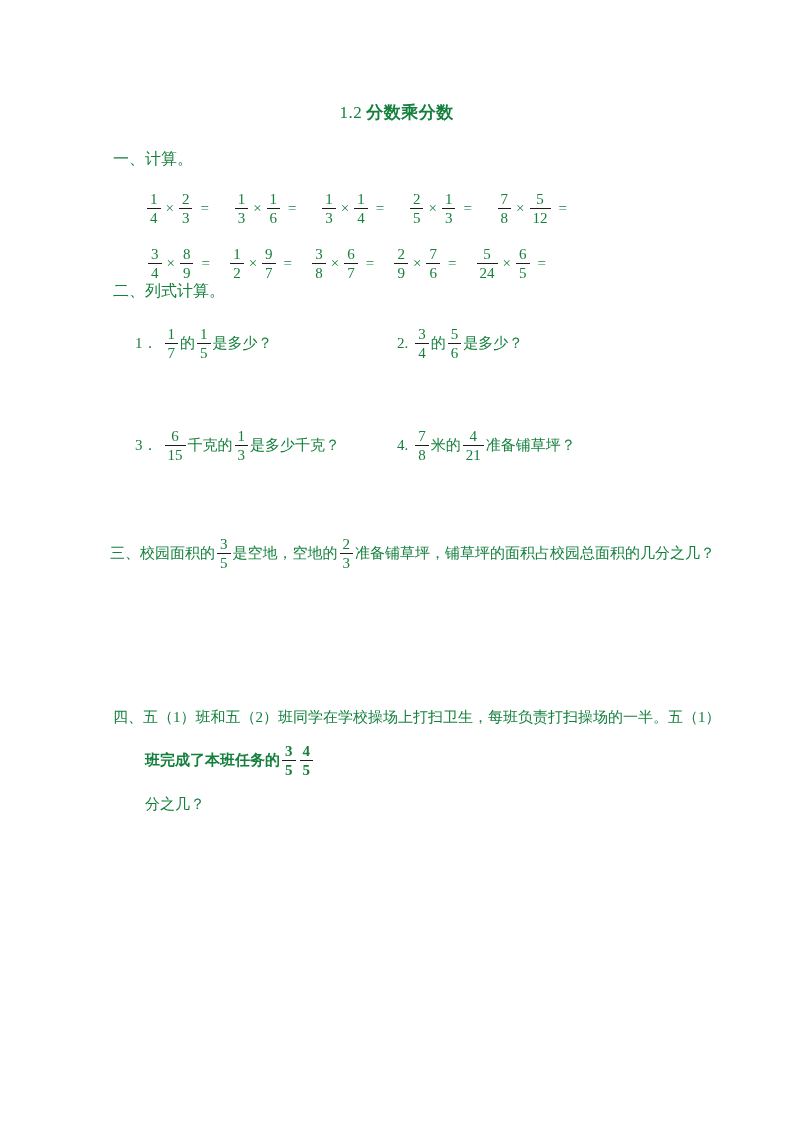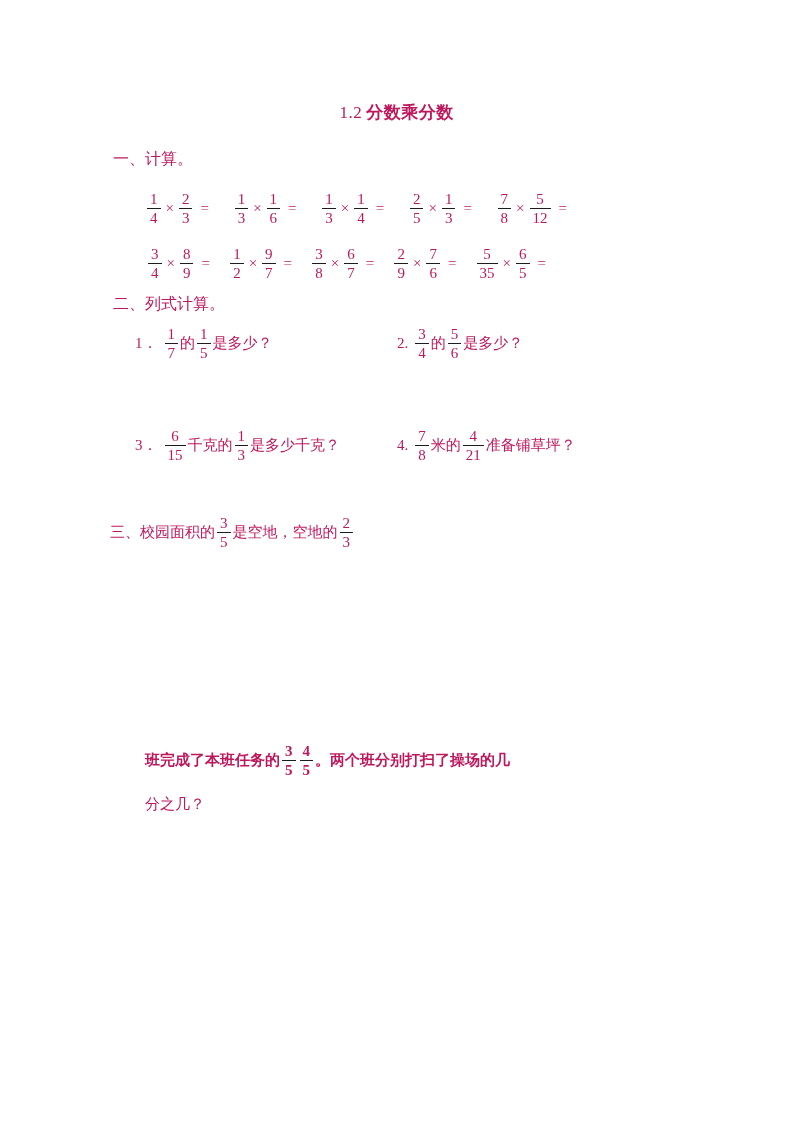--- a/index.html
+++ b/index.html
@@ -3,21 +3,21 @@
 <meta charset="utf-8">
 <style>
   html, body { margin: 0; padding: 0; background: #ffffff; }
   .page {
     position: relative;
     width: 793px;
     height: 1122px;
     margin: 0 auto;
     background: #ffffff;
     font-family: "Liberation Serif", serif;
-    color: #be185d;
+    color: #15803d;
     font-size: 15px;
     overflow: hidden;
   }
   
   .doc-title {
     position: absolute;
     top: 101px;
     left: 0;
     width: 100%;
     text-align: center;
@@ -28,21 +28,21 @@
   .doc-title .t-name  { font-weight: bold; }
 
   
   .sec-heading {
     position: absolute;
     left: 113px;
     font-size: 16px;
     white-space: nowrap;
   }
   #s1-heading { top: 149px; }
-  #s2-heading { top: 294px; }
+  #s2-heading { top: 281px; }
 
   
   .frac {
     display: inline-flex;
     flex-direction: column;
     align-items: center;
     line-height: 1.2;
     font-size: 15px;
     vertical-align: middle;
     margin: 0 2px;
@@ -77,21 +77,21 @@
   .wp-num { margin-right: 5px; }
 
   
   .seg-line {
     position: absolute;
     display: flex;
     align-items: center;
     white-space: nowrap;
     font-size: 15px;
   }
-  #s3-line  { left: 110px; top: 514px; }
+  #s3-line  { left: 110px; top: 535px; }
   #s4-line1 { left: 113px; top: 708px; }
   #s4-line2 { left: 145px; top: 742px; font-weight: bold; }
   #s4-line3 { left: 145px; top: 795px; justify-content: center; }
 </style>
 </head>
 <body>
 
 <div class="page">
 
   <div class="doc-title">
@@ -207,21 +207,21 @@
         <span class="op">×</span>
         <span class="frac">
           <span class="num">7</span>
           <span class="den">6</span>
         </span>
         <span class="eq">=</span>
       </span>
       <span class="expr">
         <span class="frac">
           <span class="num">5</span>
-          <span class="den">35</span>
+          <span class="den">24</span>
         </span>
         <span class="op">×</span>
         <span class="frac">
           <span class="num">6</span>
           <span class="den">5</span>
         </span>
         <span class="eq">=</span>
       </span>
     </div>
 
@@ -288,31 +288,34 @@
       <span class="txt">三、校园面积的</span>
       <span class="frac">
         <span class="num">3</span>
         <span class="den">5</span>
       </span>
       <span class="txt">是空地，空地的</span>
       <span class="frac">
         <span class="num">2</span>
         <span class="den">3</span>
       </span>
-    </div>
-
+      <span class="txt">准备铺草坪，铺草坪的面积占校园总面积的几分之几？</span>
+    </div>
+
+  <div class="seg-line" id="s4-line1">
+      <span class="txt">四、五（1）班和五（2）班同学在学校操场上打扫卫生，每班负责打扫操场的一半。五（1）</span>
+    </div>
   <div class="seg-line" id="s4-line2">
       <span class="txt">班完成了本班任务的</span>
       <span class="frac">
         <span class="num">3</span>
         <span class="den">5</span>
       </span>
       <span class="frac">
         <span class="num">4</span>
         <span class="den">5</span>
       </span>
-      <span class="txt">。两个班分别打扫了操场的几</span>
     </div>
   <div class="seg-line" id="s4-line3">
       <span class="txt">分之几？</span>
     </div>
 
 </div>
 
 </body></html>

